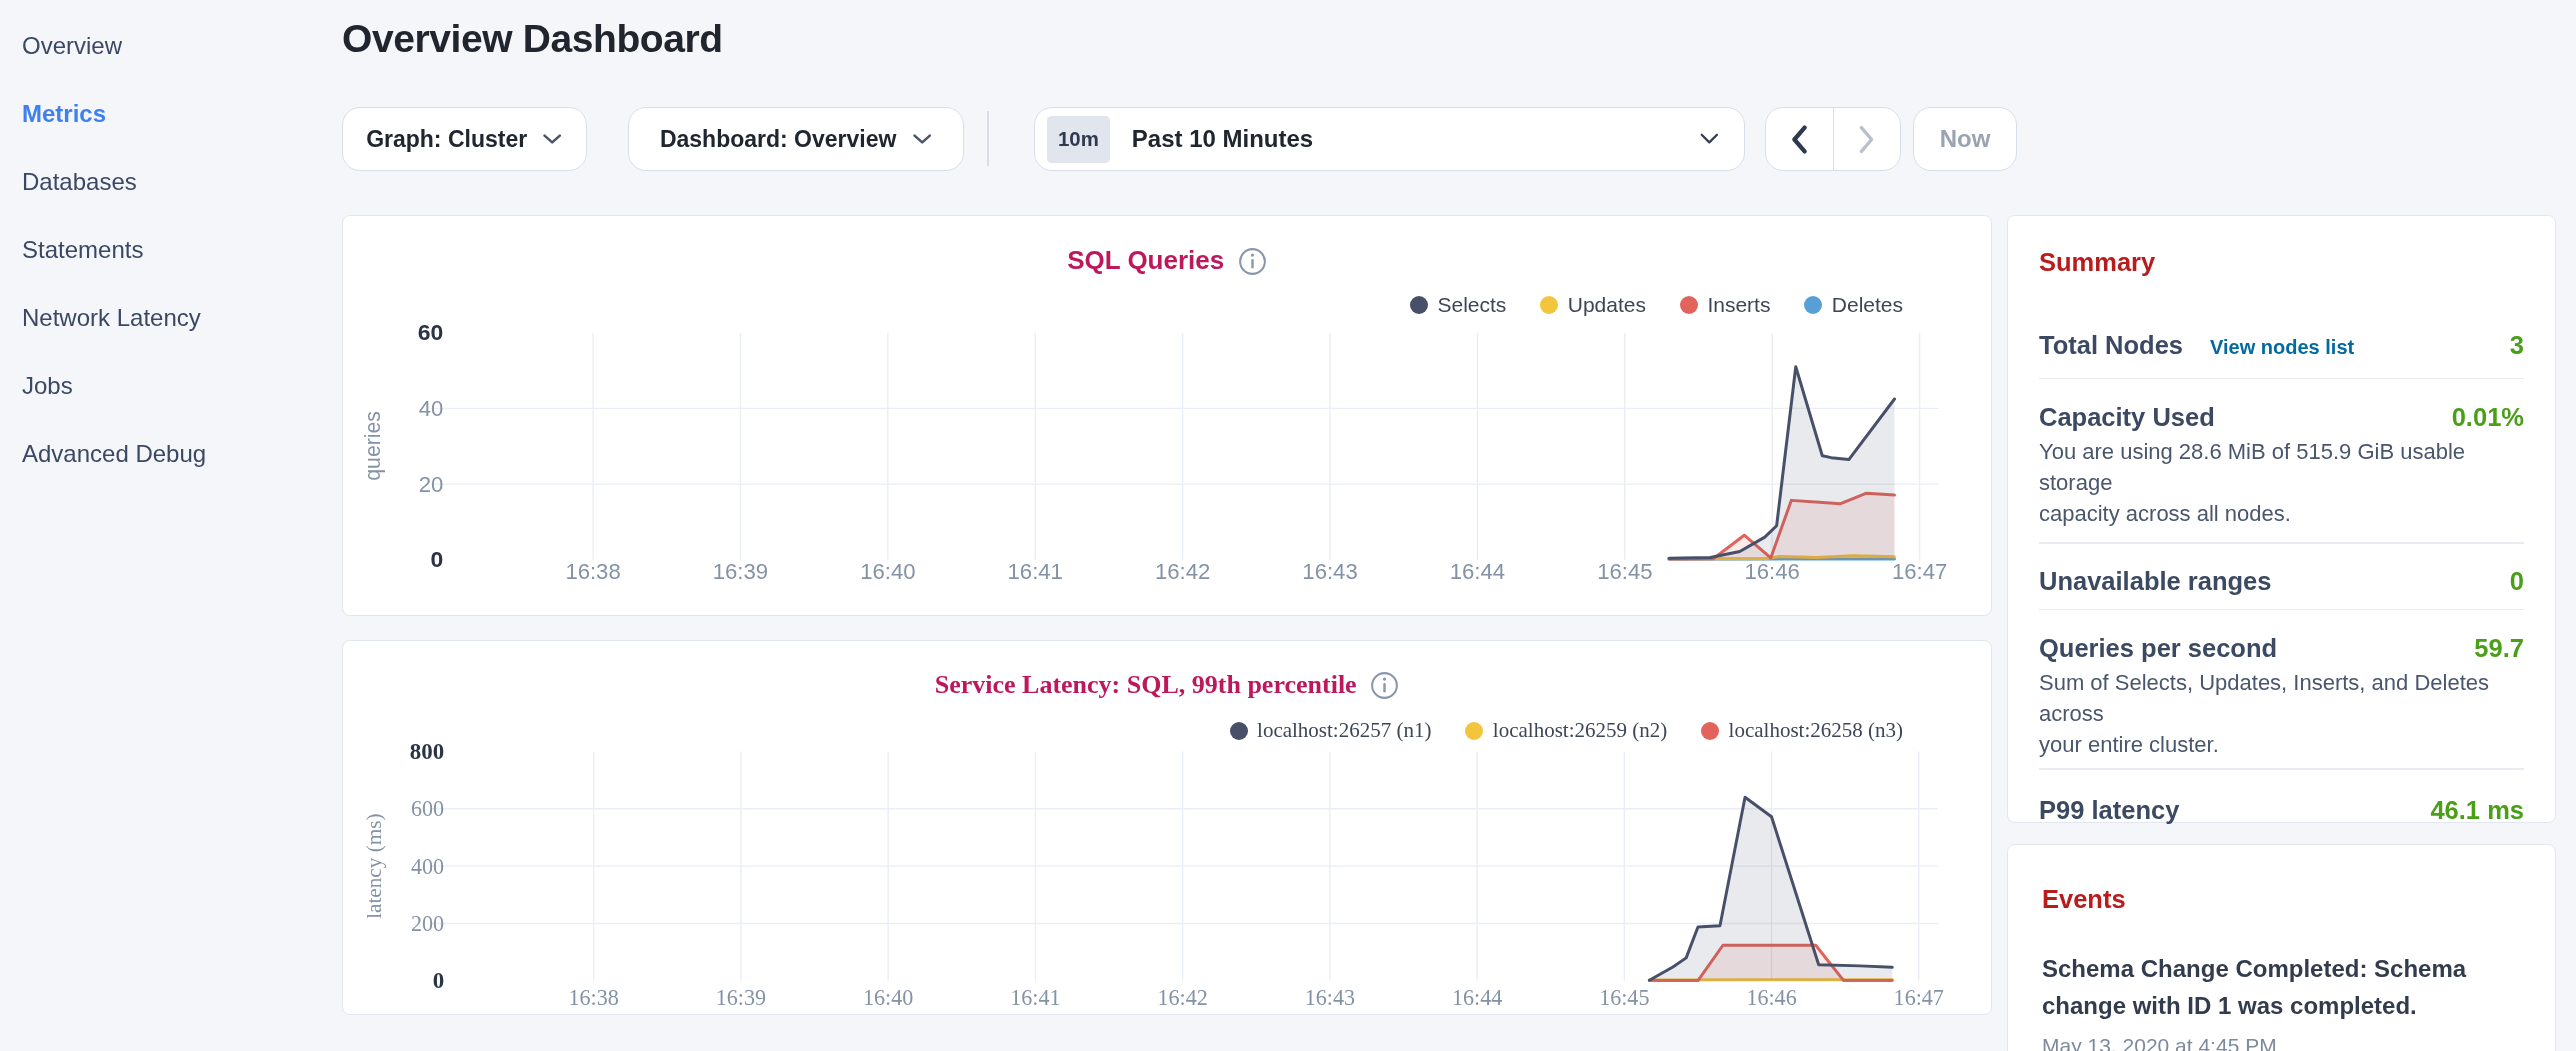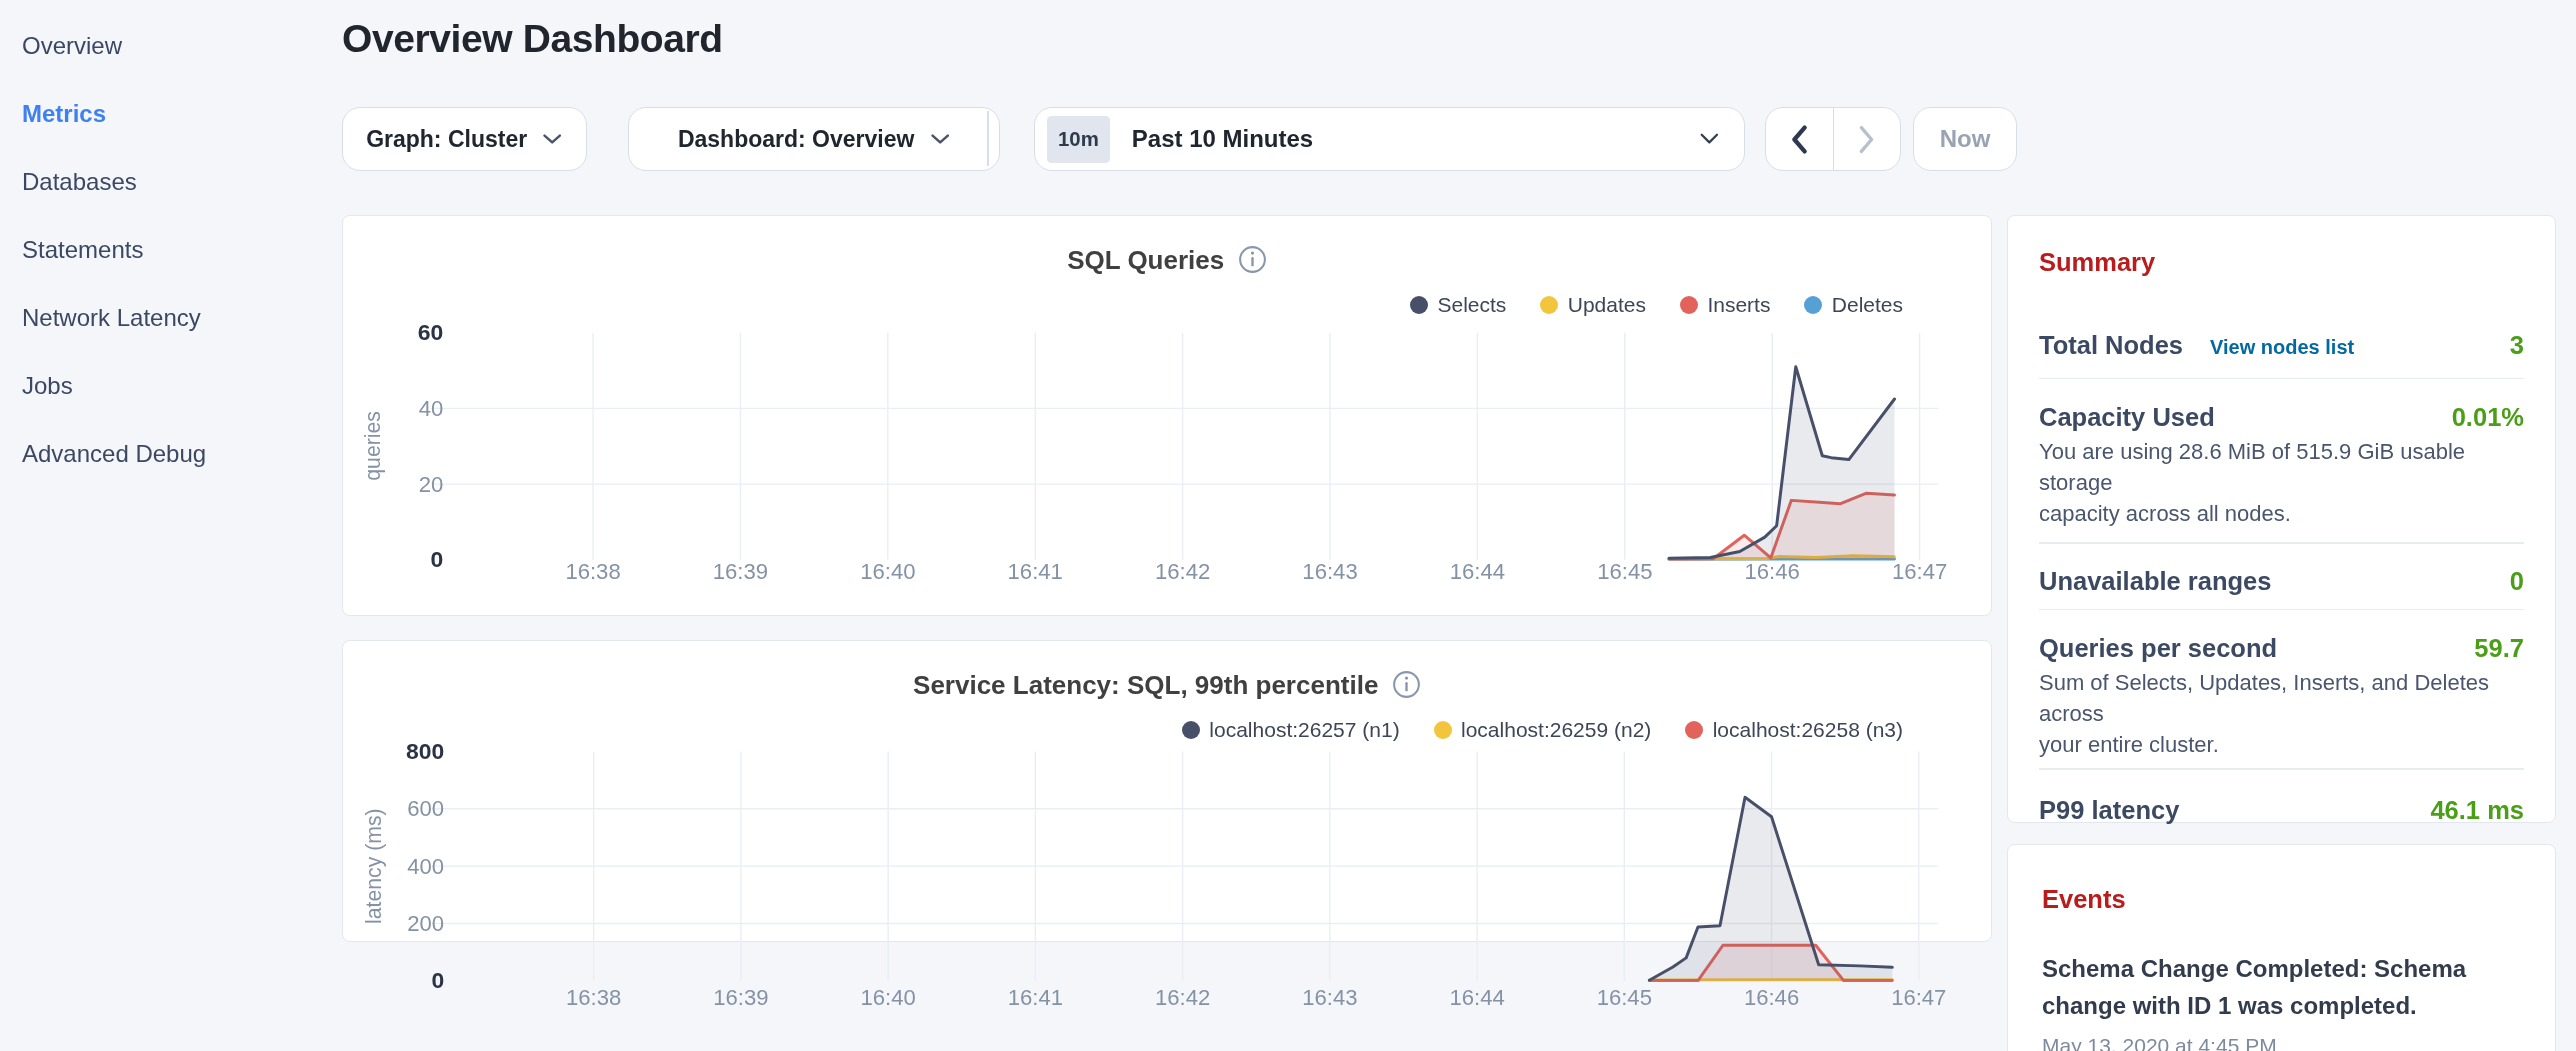--- a/index.html
+++ b/index.html
@@ -16,38 +16,38 @@
   .side-item.active{color:#3e80f0;font-weight:700;}
   
   .page-title{position:absolute;left:342px;top:17px;margin:0;font-size:39px;
     font-weight:700;color:#21262e;letter-spacing:-0.4px;}
   
   .btn{position:absolute;top:107px;height:64px;background:#fff;
     border:1.3px solid #d8dee8;border-radius:18px;display:flex;align-items:center;
     justify-content:center;box-sizing:border-box;font-size:23px;font-weight:700;
     color:#20262f;cursor:pointer;}
   #dd-graph{left:342px;width:245px;gap:15.3px;}
-  #dd-dashboard{left:628px;width:372px;gap:15.3px;}
+  #dd-dashboard{left:628px;width:336px;gap:15.3px;}
   .vdivider{position:absolute;left:987px;top:111px;width:1.7px;height:55px;background:#d8dde6;}
   #timepicker{left:1034px;width:711px;justify-content:flex-start;padding:0 25.5px 0 12px;}
   .badge{background:#e1e6ee;border-radius:4.3px;padding:12px 11px;font-size:20.4px;
     font-weight:700;color:#2e3a4e;margin-right:22px;}
   .tp-label{font-size:24px;font-weight:700;color:#20262f;white-space:nowrap;}
   .tp-chev{margin-left:auto;display:flex;align-items:center;}
   #pager{left:1765px;width:136px;padding:0;}
   .pager-half{flex:1;height:100%;display:flex;align-items:center;justify-content:center;cursor:pointer;}
   .pager-half + .pager-half{border-left:1.3px solid #d8dee8;}
   #btn-now{left:1913px;width:104px;color:#99a3b1;font-size:24px;}
   
   .card{position:absolute;background:#fff;border:1.3px solid #e2e7ee;
     border-radius:7.7px;box-sizing:border-box;}
   #chart-card-0{left:342px;top:215px;width:1650px;height:401px;}
-  #chart-card-1{left:342px;top:640px;width:1650px;height:302px;}
-  .chart-title-row{display:flex;align-items:flex-start;justify-content:center;gap:13.6px;
-    margin-top:29px;font-size:26px;font-weight:700;color:#404040;position:relative;z-index:2;}
+  #chart-card-1{left:342px;top:640px;width:1650px;height:375px;font-family:Liberation Serif, serif;}
+  .chart-title-row{display:flex;align-items:flex-end;justify-content:center;gap:13.6px;
+    margin-top:29px;font-size:26px;font-weight:700;color:#be185d;position:relative;z-index:2;}
   .legend{position:absolute;top:77px;right:88px;display:flex;gap:34px;align-items:center;z-index:2;}
   .legend-item{display:flex;align-items:center;gap:9.4px;font-size:21px;color:#3d4656;}
   .legend-dot{width:18px;height:18px;border-radius:50%;flex:none;}
   svg.plot{position:absolute;left:0;top:0;z-index:1;}
   
   #summary-card{left:2007px;top:215px;width:549px;height:608px;padding:0 31px;}
   #events-card{left:2007px;top:844px;width:549px;height:255px;padding:0 34px;}
   .panel-title{text-align:left;font-size:25.5px;font-weight:700;color:#b91c1c;}
   .sum-row{display:flex;align-items:baseline;}
   .sum-label{font-size:25.5px;font-weight:700;color:#3c4962;white-space:nowrap;}

